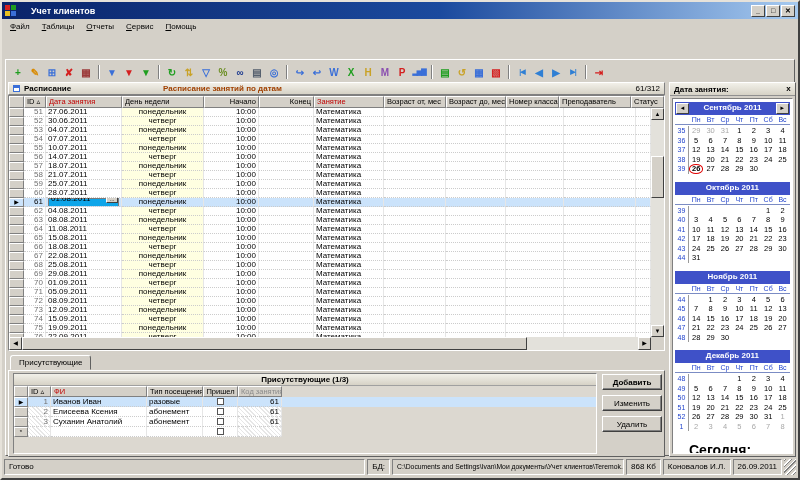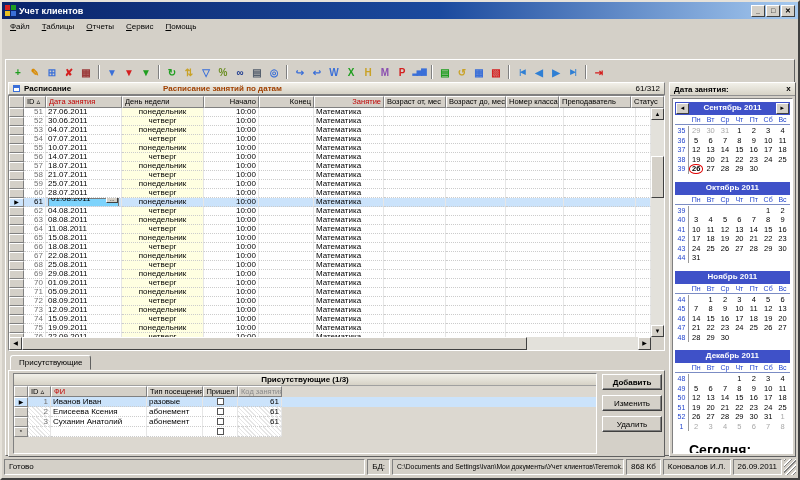--- a/index.html
+++ b/index.html
@@ -2,21 +2,21 @@
 <html><head>
 <meta charset="utf-8">
 <style>
   * { box-sizing: border-box; margin:0; padding:0; }
   html,body { width:800px; height:480px; overflow:hidden; }
   body { font-family:"Liberation Sans", sans-serif; font-size:8px; background:#d4d0c8; color:#000; }
 
   .app { position:absolute; inset:0; background:#d4d0c8; border:2px solid; border-color:#e6e2da #404040 #404040 #e6e2da; }
 
   
-  .titlebar { height:17px; background:linear-gradient(90deg,#0a246a 0%,#1b4a9e 55%,#a6caf0 100%); display:flex; align-items:center; padding:1px 3px; gap:3px; }
+  .titlebar { height:17px; background:linear-gradient(90deg,#0a246a 0%,#1b4a9e 55%,#a6caf0 100%); display:flex; align-items:center; padding:1px 3px; gap:15px; }
   .title-text { color:#fff; font-weight:bold; font-size:9px; }
   .t-btns { margin-left:auto; display:flex; gap:1px; }
   .t-btn { width:14px; height:12px; background:#d4d0c8; border:1px solid; border-color:#fff #404040 #404040 #fff; font-size:7px; line-height:9px; text-align:center; font-weight:bold; }
 
   
   .menubar { height:15px; display:flex; align-items:center; padding-left:2px; }
   .menu-item { padding:1px 6px; }
 
   
   .tabstrip { height:21px; display:flex; align-items:flex-end; padding-left:7px; }
@@ -47,21 +47,21 @@
   .dim { color:#8a8a8a; }
   .rows { position:absolute; top:12px; left:0; right:13px; bottom:13px; overflow:hidden; background:#fff; }
   .grow { display:flex; height:9px; }
   .cell { border-right:1px solid #e6e6e6; border-bottom:1px dotted #cccccc; font-size:8px; line-height:8px; padding:0 2px; white-space:nowrap; overflow:hidden; flex:none; }
   .ind { background:#d4d0c8; border:1px solid; border-color:#fff #808080 #808080 #fff; text-align:center; font-size:6px; line-height:7px; }
   .c-day { background:#ffffe1; text-align:center; }
   .c-right { text-align:right; }
   .c-id { text-align:right; color:#707070; }
   .grow.sel .cell { background:#cbe3fb; }
   .grow.sel .c-id { color:#000; }
-  .editor { display:flex; align-items:center; background:#7dd3fc; border:1px solid #7a7a7a; height:9px; padding:0 0 7px 2px; }
+  .editor { display:flex; align-items:center; background:#0ea5e9; border:1px solid #7a7a7a; height:9px; padding:0 0 7px 2px; }
   .editor .dots { margin-left:auto; width:12px; height:7px; background:#d4d0c8; border:1px solid; border-color:#fff #404040 #404040 #fff; font-size:6px; line-height:4px; text-align:center; }
 
   .vscroll { position:absolute; top:12px; right:0; bottom:13px; width:13px; background:#e3e1db; }
   .vs-btn { width:13px; height:12px; background:#d4d0c8; border:1px solid; border-color:#fff #404040 #404040 #fff; font-size:6px; line-height:10px; text-align:center; }
   .vs-down { position:absolute; bottom:0; }
   .vs-thumb { position:absolute; top:48px; left:0; width:13px; height:42px; background:#d4d0c8; border:1px solid; border-color:#fff #404040 #404040 #fff; }
   .hscroll { position:absolute; left:0; right:13px; bottom:0; height:13px; background:#e3e1db; display:flex; }
   .hs-btn { width:13px; height:13px; background:#d4d0c8; border:1px solid; border-color:#fff #404040 #404040 #fff; font-size:6px; line-height:11px; text-align:center; flex:none; }
   .hs-thumb { width:505px; height:13px; background:#d4d0c8; border:1px solid; border-color:#fff #404040 #404040 #fff; flex:none; }
   .corner { position:absolute; right:0; bottom:0; width:13px; height:13px; background:#d4d0c8; }
@@ -193,21 +193,21 @@
         </div>
 
         <div class="grid-box">
           <div class="colheads" id="sched-heads">
               <span class="ch" style="width: 15px;"></span>
               <span class="ch" style="width: 22px;">ID ▵</span>
               <span class="ch red" style="width: 76px;">Дата занятия</span>
               <span class="ch" style="width: 82px;">День недели</span>
               <span class="ch" style="width: 55px; text-align: right;">Начало</span>
               <span class="ch" style="width: 55px; text-align: right;">Конец</span>
-              <span class="ch red" style="width: 70px; text-align: right;">Занятие</span>
+              <span class="ch red" style="width: 70px;">Занятие</span>
               <span class="ch" style="width: 62px;">Возраст от, мес</span>
               <span class="ch" style="width: 60px;">Возраст до, мес</span>
               <span class="ch" style="width: 53px;">Номер класса</span>
               <span class="ch" style="width: 72px;">Преподаватель</span>
               <span class="ch" style="flex: 1 1 0%;">Статус</span>
             </div>
           <div class="rows" id="sched-rows">
               <div class="grow">
                 <span class="cell ind" style="width: 15px;"></span>
                 <span class="cell c-id" style="width: 22px;">51</span>

